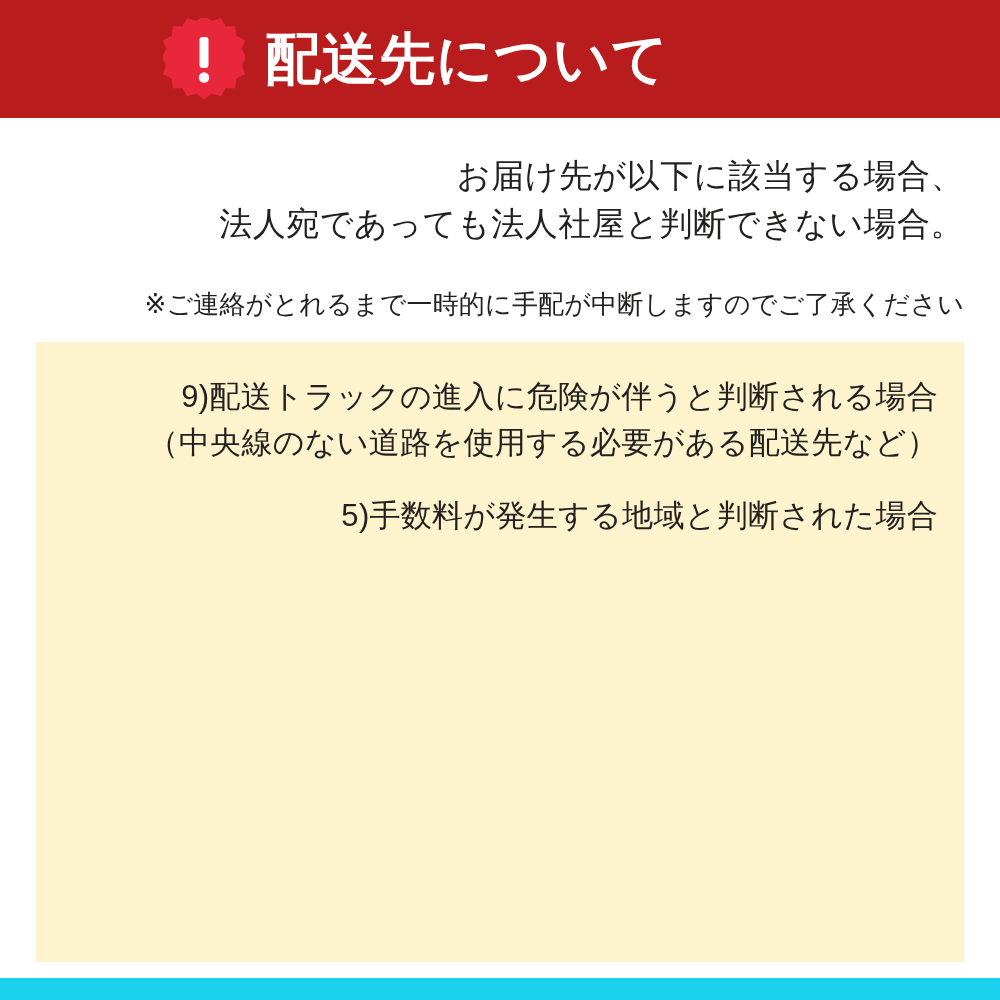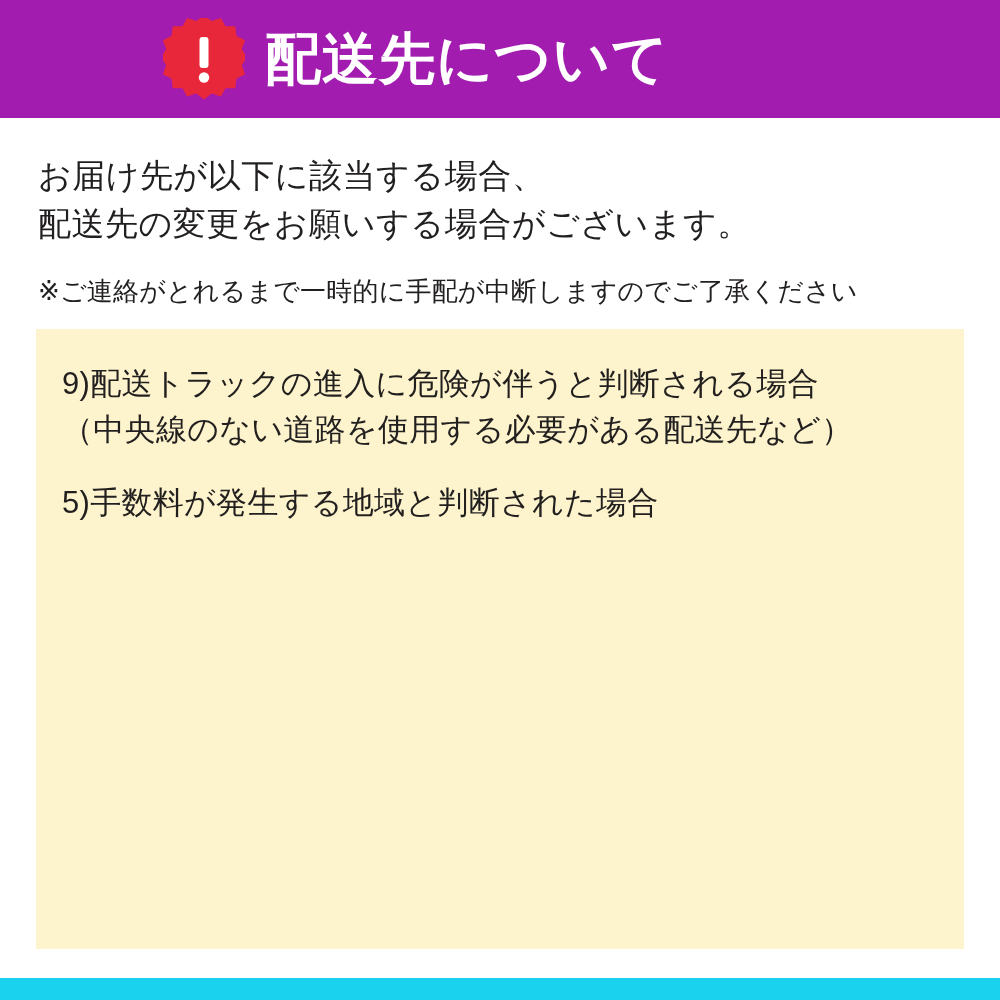--- a/index.html
+++ b/index.html
@@ -10,23 +10,24 @@
   body {
     width: 1000px;
     height: 1000px;
     font-family: "Liberation Sans", "DejaVu Sans", sans-serif;
     overflow: hidden;
   }
   .page {
     position: relative;
     width: 1000px;
     height: 1000px;
-    background: #a21caf;
+    background: #b91c1c;
     box-sizing: border-box;
     padding: 0;
+    text-align: right;
   }
   
   .header {
     position: absolute;
     left: 0;
     top: 0;
     width: 1000px;
     height: 118px;
     display: flex;
     align-items: center;
@@ -66,21 +67,21 @@
   }
   .lead {
     color: #221f1f;
     font-size: 33px;
     line-height: 1.45;
     letter-spacing: 0.5px;
     margin: 0 0 0 2px;
   }
   .lead div { white-space: nowrap; }
   .note {
-    margin: 26px 0 0 2px;
+    margin: 39px 0 0 2px;
     color: #221f1f;
     font-size: 26px;
     letter-spacing: 0.2px;
     white-space: nowrap;
   }
   .yellow-box {
     margin-top: 20px;
     background: #fdf3cd;
     width: 928px;
     height: 620px;
@@ -118,21 +119,21 @@
         <circle cx="41" cy="59.5" r="5.2" fill="#ffffff"></circle>
       </svg>
     </div>
     <div class="header-title">配送先について</div>
   </div>
 
   <div class="card">
 
     <div class="lead">
       <div>お届け先が以下に該当する場合、</div>
-      <div>配送先の変更をお願いする場合がございます。</div>
+      <div>法人宛であっても法人社屋と判断できない場合。</div>
     </div>
 
     <div class="note">※ご連絡がとれるまで一時的に手配が中断しますのでご了承ください</div>
 
     <div class="yellow-box">
 
 
 
       <div class="item">
         <span class="l">9)配送トラックの進入に危険が伴うと判断される場合</span>

